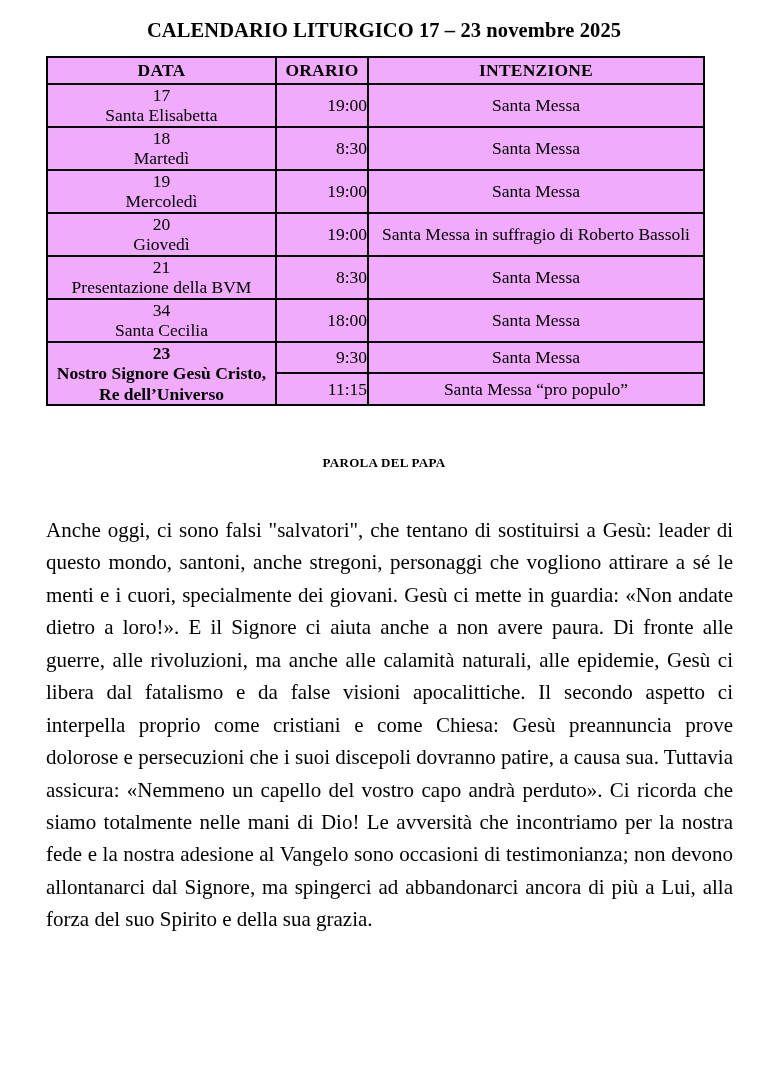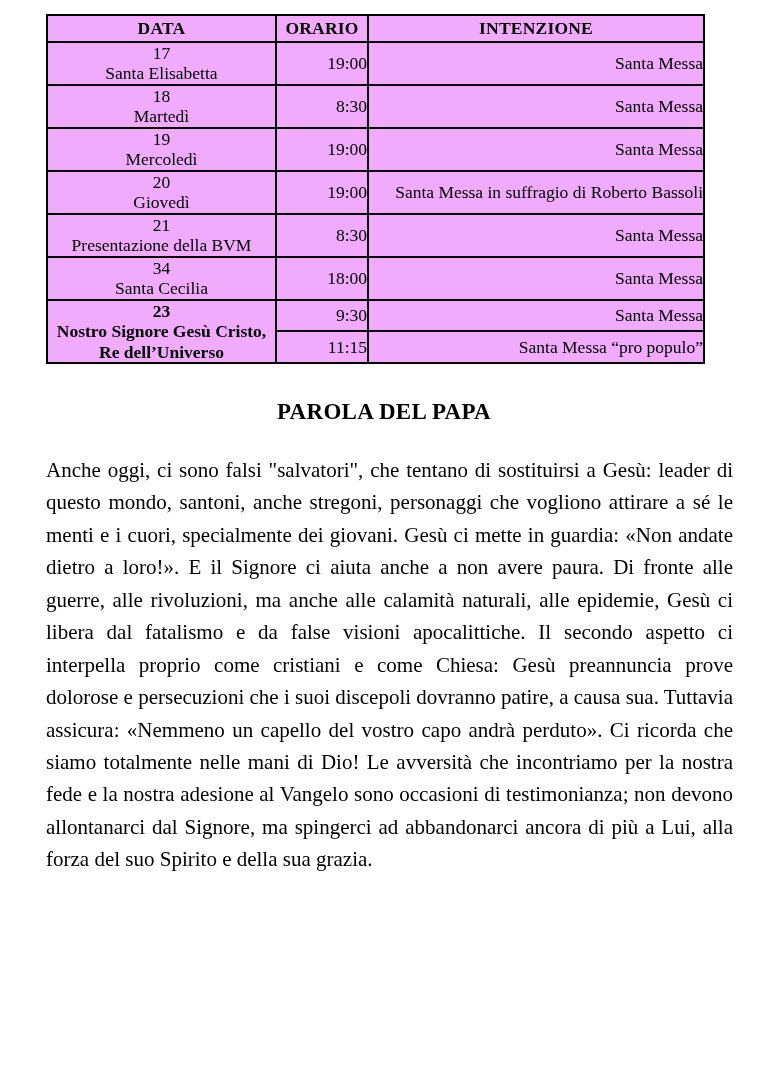--- a/index.html
+++ b/index.html
@@ -80,52 +80,53 @@
     display: block;
   }
 
   td.time-cell {
     text-align: right;
     font-size: 16px;
     padding: 2px 3px;
   }
 
   td.intention-cell {
-    text-align: right;
+    text-align: center;
     vertical-align: top;
     padding: 6px 6px 6px 8px;
     font-size: 17px;
     line-height: 1.2;
   }
 
   
   .section-heading {
-    margin: 0;
+    margin: 14px;
     padding-top: 35px;
     text-align: center;
-    font-size: 23px;
+    font-size: 13px;
     font-weight: bold;
     letter-spacing: 0.3px;
   }
 
   
   .body-text {
     margin: 0;
     padding: 29px 35px 0 46px;
     text-align: justify;
     font-size: 21px;
     line-height: 1.545;
     hyphens: none;
   }
 </style>
 </head>
 <body>
 
 <div class="page">
 
+  <h1 class="doc-title">CALENDARIO LITURGICO 17 – 23 novembre 2025</h1>
 
   <div class="table-wrap">
     <table class="calendar">
       <colgroup>
         <col class="c-data">
         <col class="c-orario">
         <col class="c-int">
       </colgroup>
       <thead>
         <tr>

